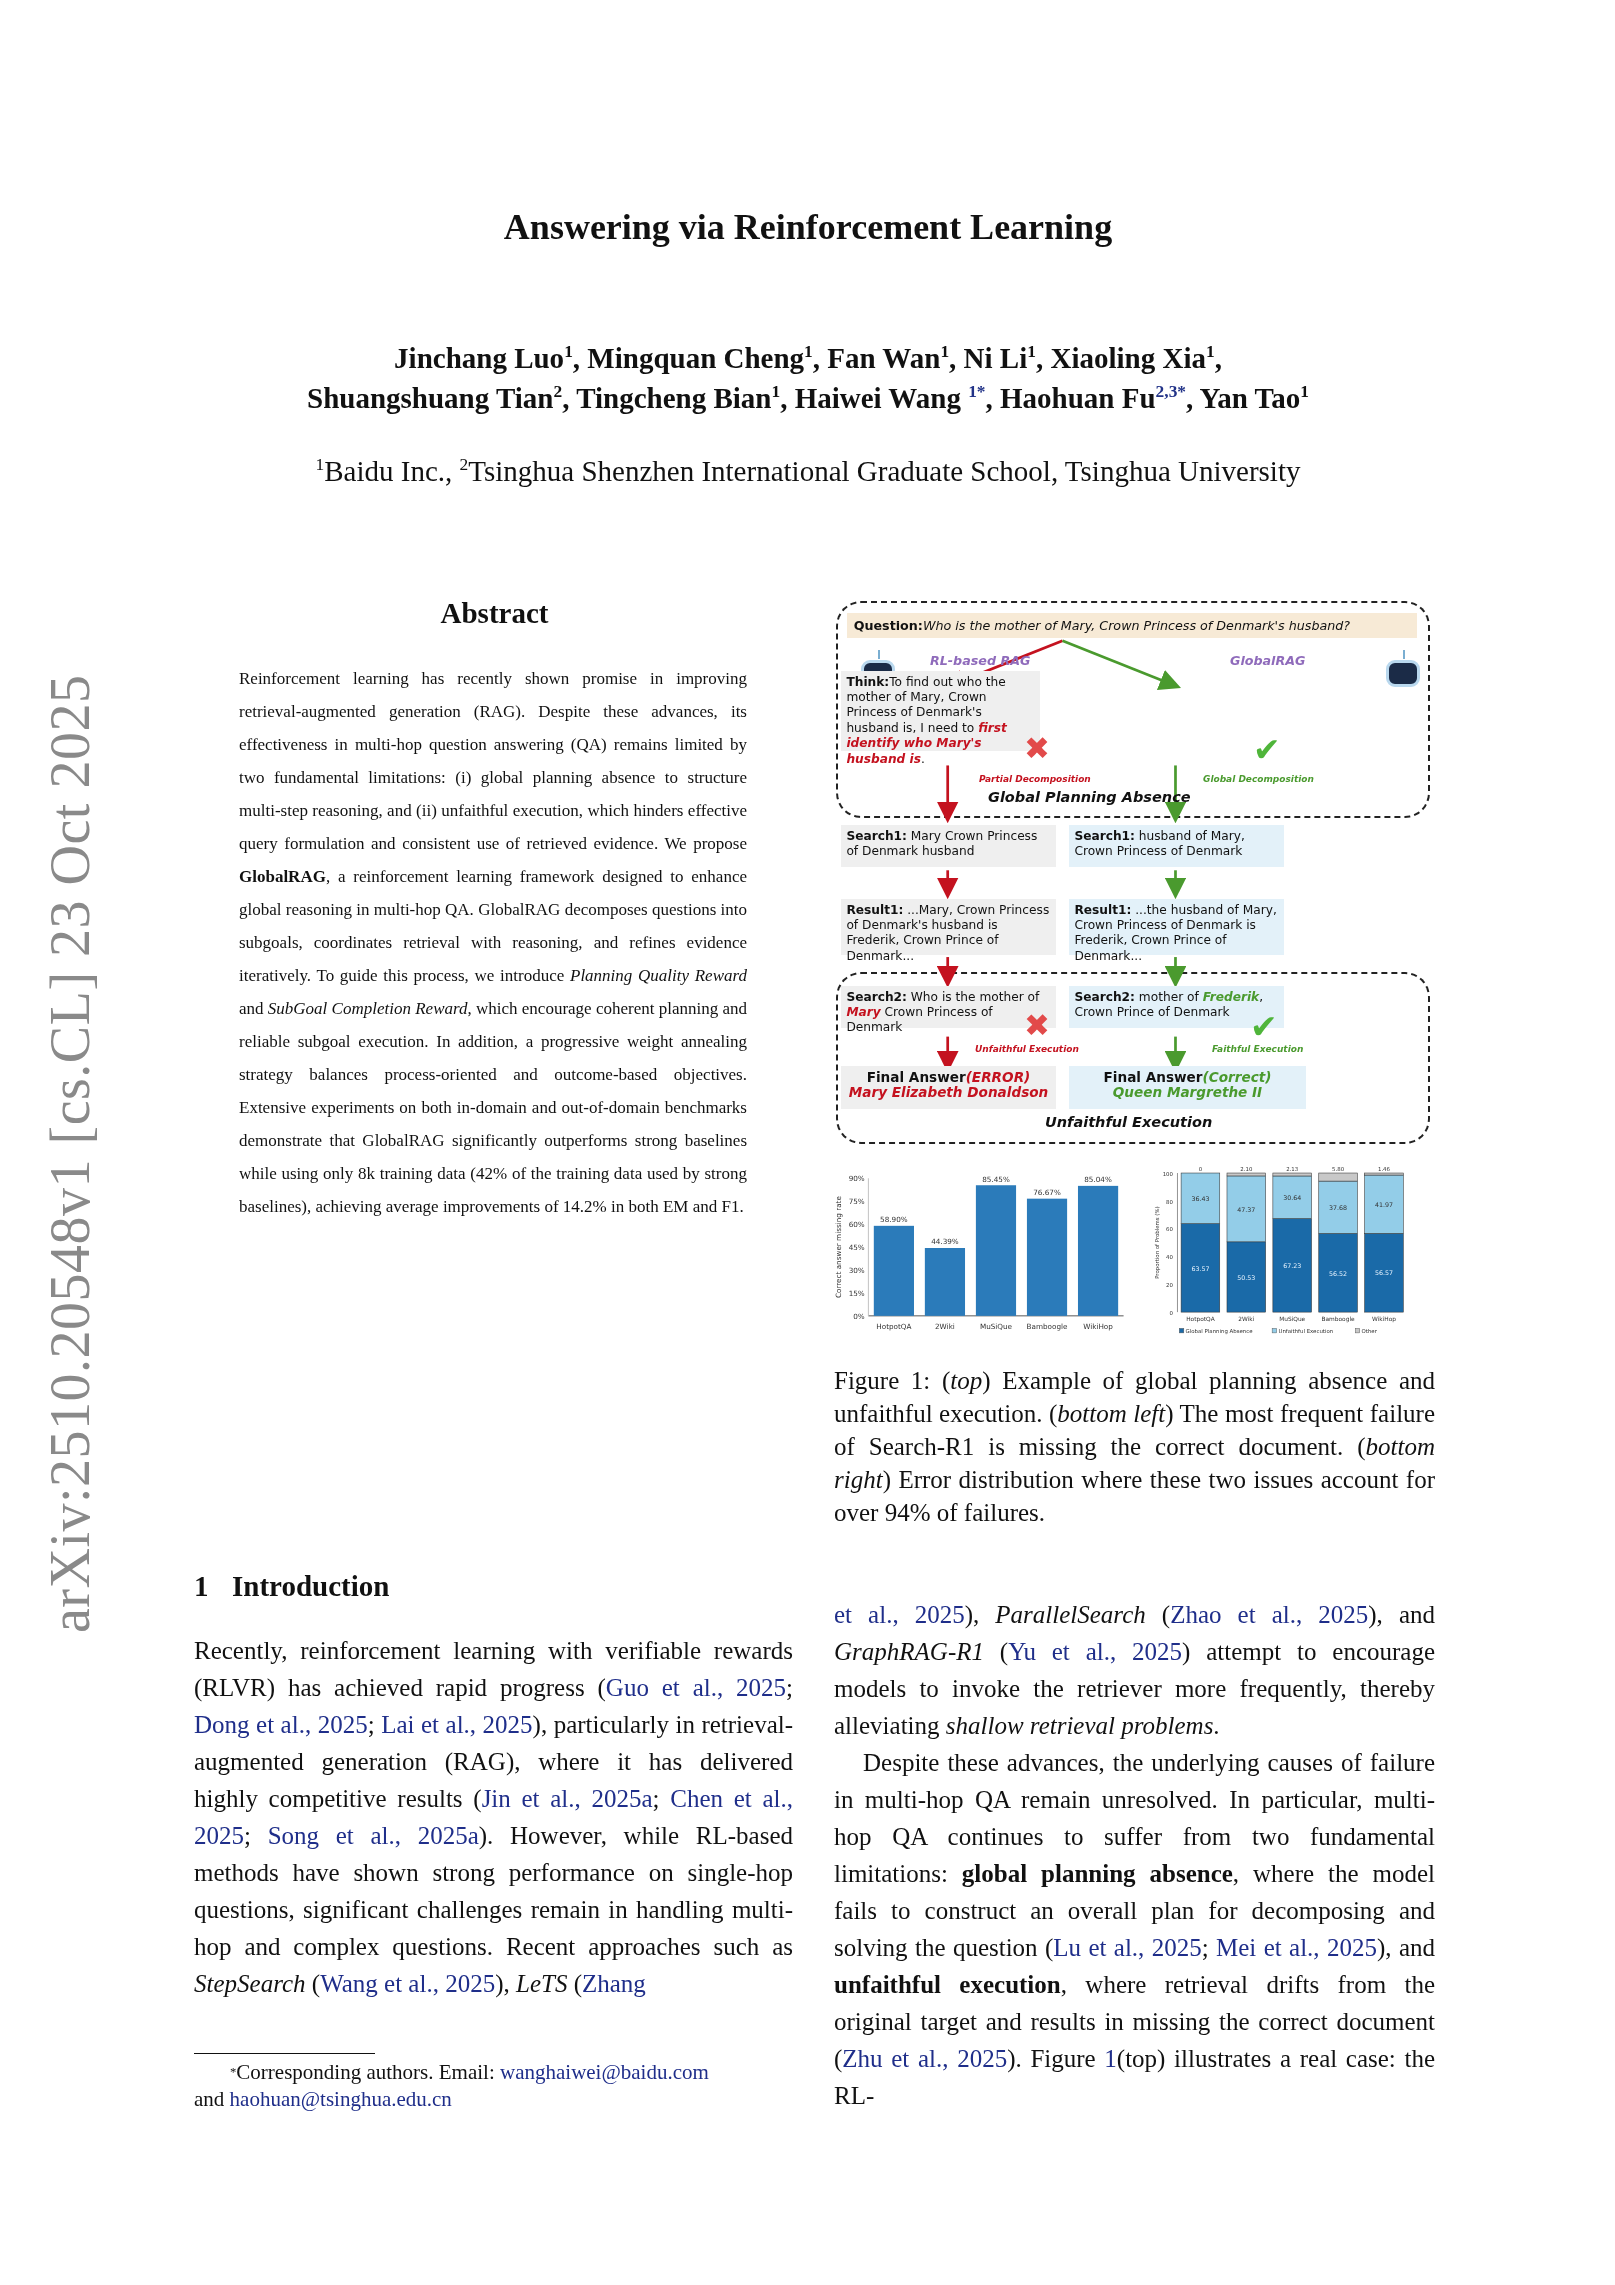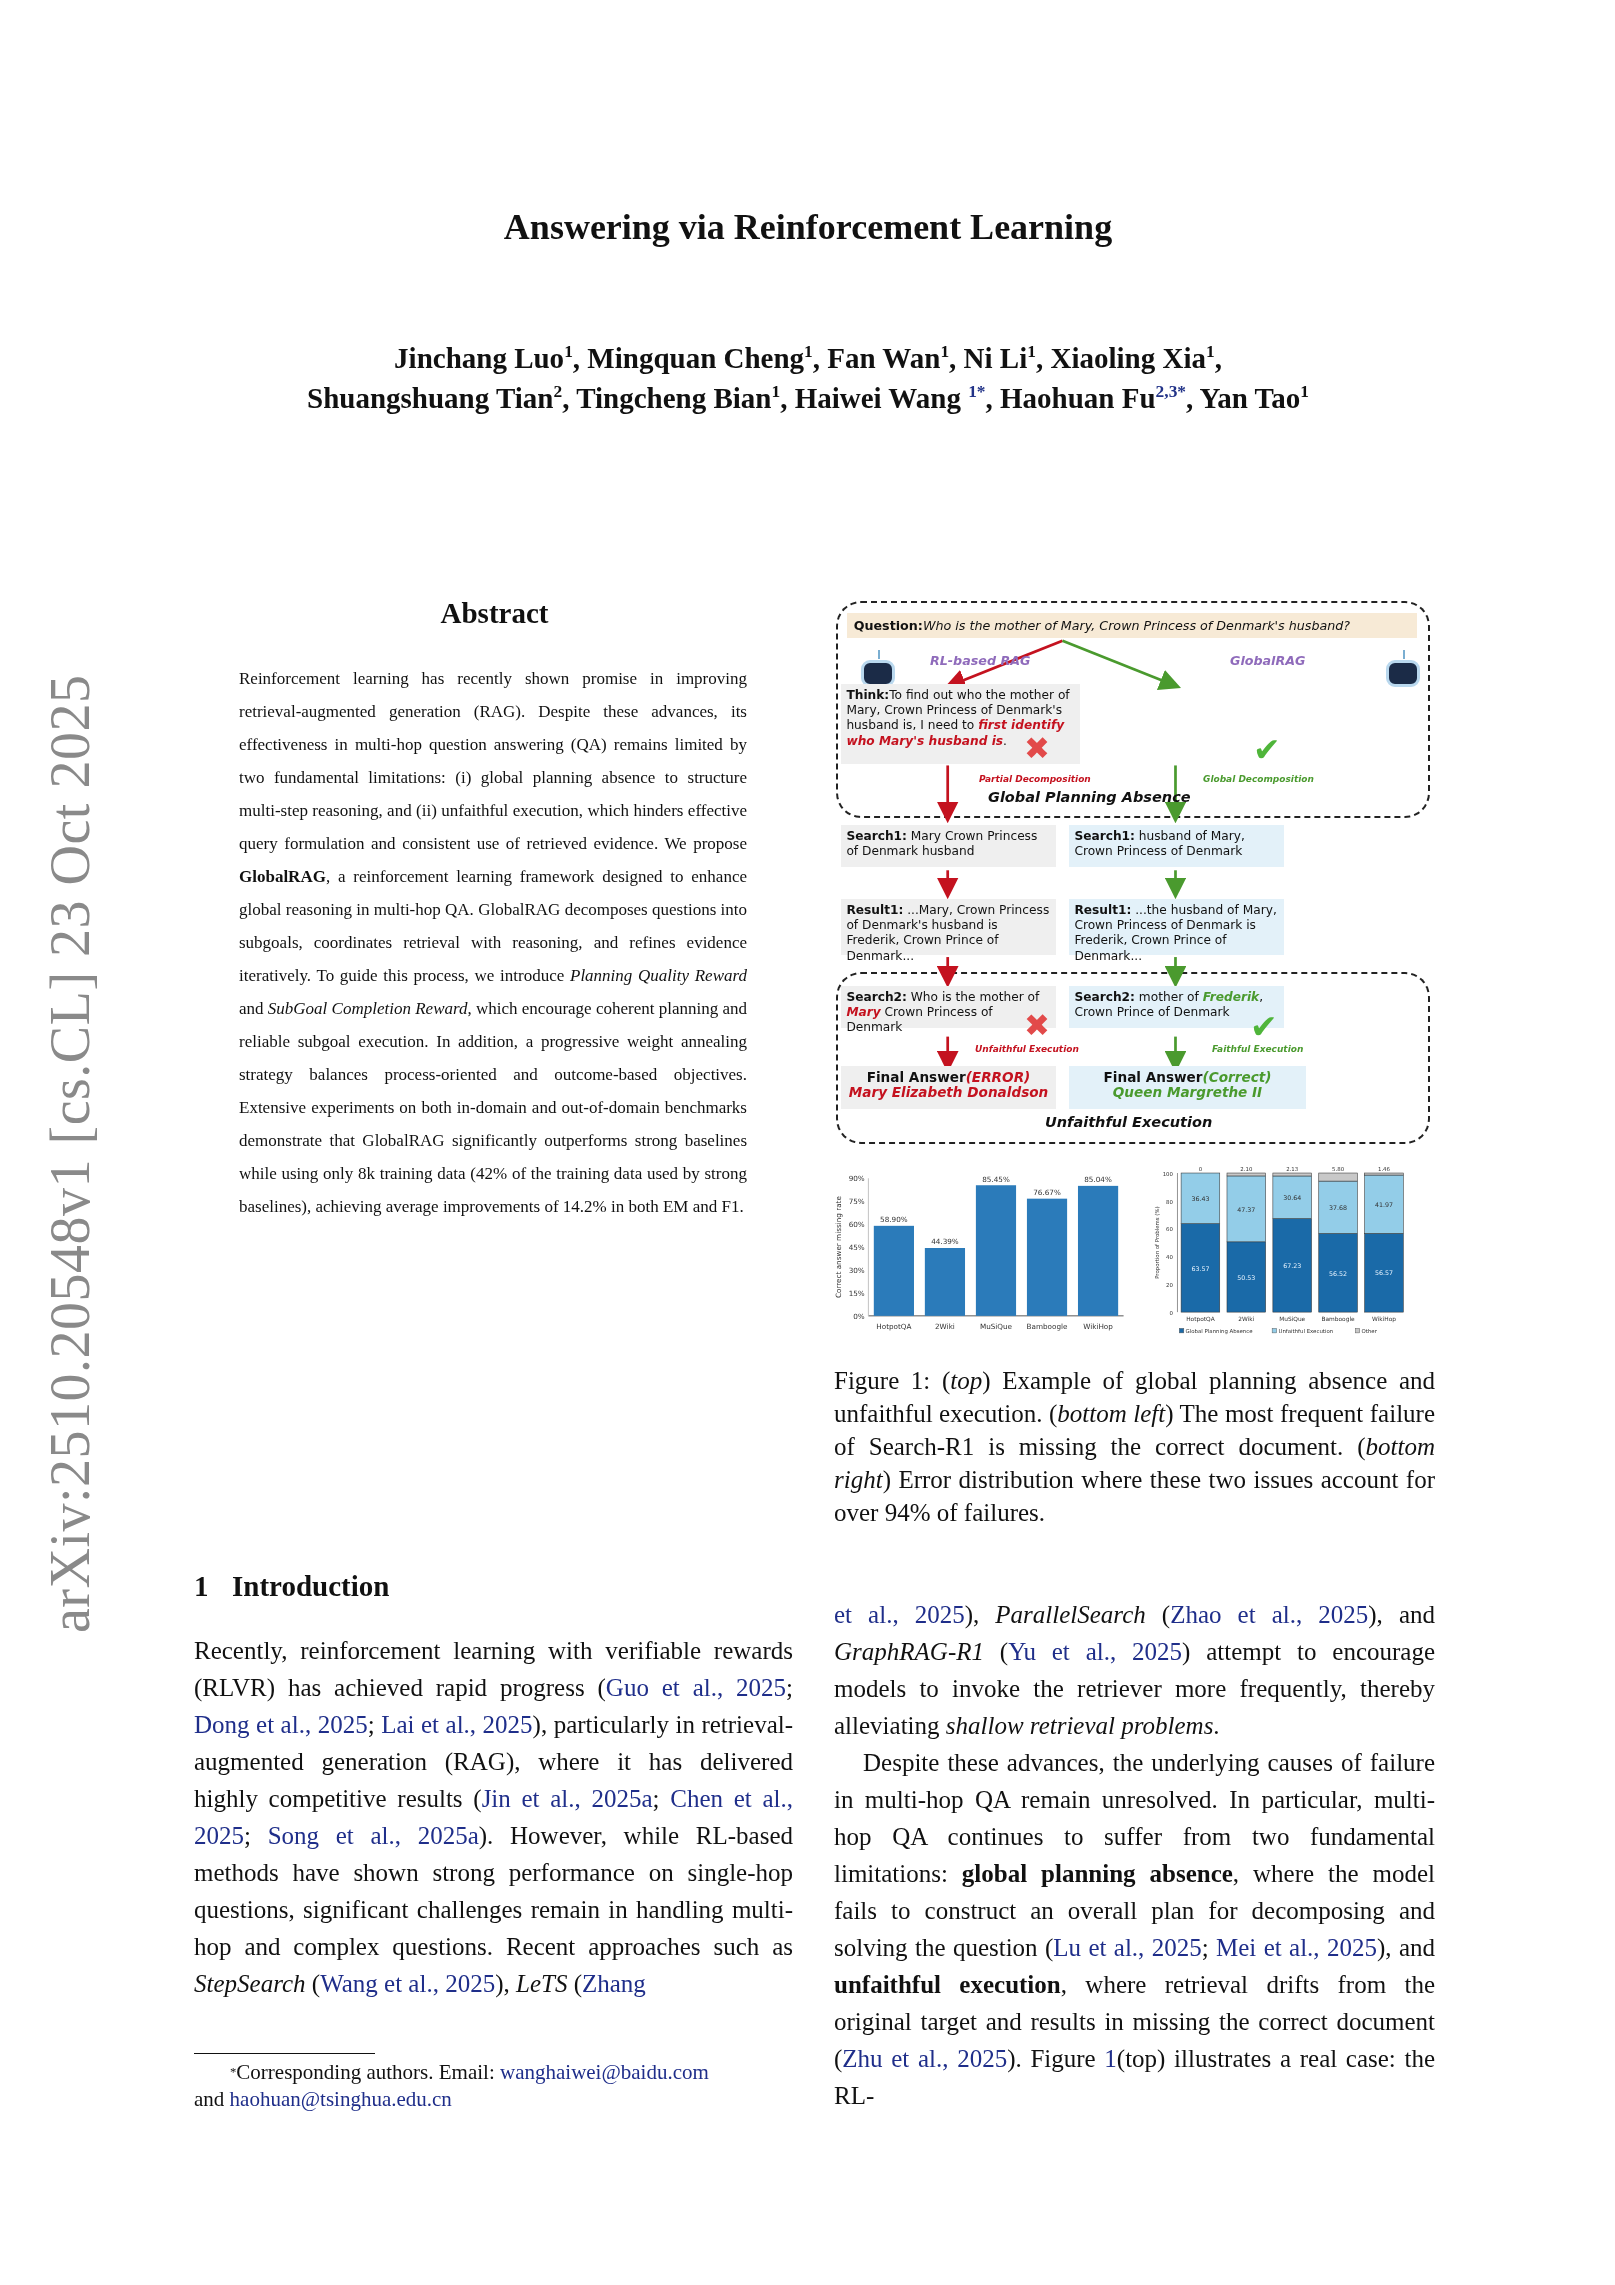--- a/index.html
+++ b/index.html
@@ -53,20 +53,21 @@
 <div class="title">
   <div>Answering via Reinforcement Learning</div>
 </div>
 
 <div class="authors">
   <div id="auth1"><span>Jinchang Luo</span><sup>1</sup>, <span>Mingquan Cheng</span><sup>1</sup>, <span>Fan Wan</span><sup>1</sup>, <span>Ni Li</span><sup>1</sup>, <span>Xiaoling Xia</span><sup>1</sup>, </div>
   <div id="auth2"><span>Shuangshuang Tian</span><sup>2</sup>, <span>Tingcheng Bian</span><sup>1</sup>, <span>Haiwei Wang </span><sup class="star">1*</sup>, <span>Haohuan Fu</span><sup class="star">2,3*</sup>, <span>Yan Tao</span><sup>1</sup></div>
 </div>
 
 <div class="affil">
+  <div id="aff1"><sup>1</sup><span>Baidu Inc., </span><sup>2</sup><span>Tsinghua Shenzhen International Graduate School, Tsinghua University</span></div>
 </div>
 
 <div class="abs-head">Abstract</div>
 <div class="abs-body"><span>Reinforcement learning has recently shown promise in improving retrieval-augmented generation (RAG). Despite these advances, its effectiveness in multi-hop question answering (QA) remains limited by two fundamental limitations: (i) global planning absence to structure multi-step reasoning, and (ii) unfaithful execution, which hinders effective query formulation and consistent use of retrieved evidence. We propose </span><b>GlobalRAG</b><span>, a reinforcement learning framework designed to enhance global reasoning in multi-hop QA. GlobalRAG decomposes questions into subgoals, coordinates retrieval with reasoning, and refines evidence iteratively. To guide this process, we introduce </span><i>Planning Quality Reward</i><span> and </span><i>SubGoal Completion Reward</i><span>, which encourage coherent planning and reliable subgoal execution. In addition, a progressive weight annealing strategy balances process-oriented and outcome-based objectives. Extensive experiments on both in-domain and out-of-domain benchmarks demonstrate that GlobalRAG significantly outperforms strong baselines while using only 8k training data (42% of the training data used by strong baselines), achieving average improvements of 14.2% in both EM and F1.</span></div>
 
 <div class="sec"><span class="num">1</span><span>Introduction</span></div>
 
 <div class="col-left" id="introLeft">Recently, reinforcement learning with verifiable rewards (RLVR) has achieved rapid progress (<span class="cite">Guo et al., 2025</span>; <span class="cite">Dong et al., 2025</span>; <span class="cite">Lai et al., 2025</span>), particularly in retrieval-augmented generation (RAG), where it has delivered highly competitive results (<span class="cite">Jin et al., 2025a</span>; <span class="cite">Chen et al., 2025</span>; <span class="cite">Song et al., 2025a</span>). However, while RL-based methods have shown strong performance on single-hop questions, significant challenges remain in handling multi-hop and complex questions. Recent approaches such as <i>StepSearch</i> (<span class="cite">Wang et al., 2025</span>), <i>LeTS</i> (<span class="cite">Zhang</span></div>
 <div class="col-right">
   <div id="introRight1"><span class="cite">et al., 2025</span>), <i>ParallelSearch</i> (<span class="cite">Zhao et al., 2025</span>), and <i>GraphRAG-R1</i> (<span class="cite">Yu et al., 2025</span>) attempt to encourage models to invoke the retriever more frequently, thereby alleviating <i>shallow retrieval problems</i>.</div>
@@ -102,21 +103,21 @@
     <line x1="380" y1="398" x2="380" y2="420" stroke="#4a9a2e" stroke-width="3" marker-end="url(#ag)"></line>
     <line x1="128" y1="486" x2="128" y2="514" stroke="#c4121f" stroke-width="3" marker-end="url(#ar)"></line>
     <line x1="380" y1="486" x2="380" y2="514" stroke="#4a9a2e" stroke-width="3" marker-end="url(#ag)"></line>
   </svg>
 
   <div class="robot" style="left:29px;top:63px"></div>
   <div class="robot" style="left:554px;top:63px"></div>
   <div class="lbl-rl">RL-based RAG</div>
   <div class="lbl-g">GlobalRAG</div>
 
-  <div class="box gray" style="left:9px;top:87px;width:239px;height:80px">
+  <div class="box gray" style="left:9px;top:74px;width:199px;height:80px">
     <b>Think:</b><span>To find out who the mother of Mary, Crown Princess of Denmark's husband is, I need to </span><span class="red">first identify who Mary's husband is</span><span>.</span>
   </div>
   <div class="xmark" style="left:192px;top:136px">✖</div>
   <div class="small-red" style="left:147px;top:177px">Partial Decomposition</div>
 
   <div class="check" style="left:421px;top:136px">✔</div>
   <div class="small-green" style="left:371px;top:177px">Global Decomposition</div>
   <div class="sec-lbl" style="left:156px;top:192px">Global Planning Absence</div>
 
   <div class="box gray" style="left:9px;top:228px;width:215px;height:42px"><b>Search1:</b> <span>Mary Crown Princess of Denmark husband</span></div>

